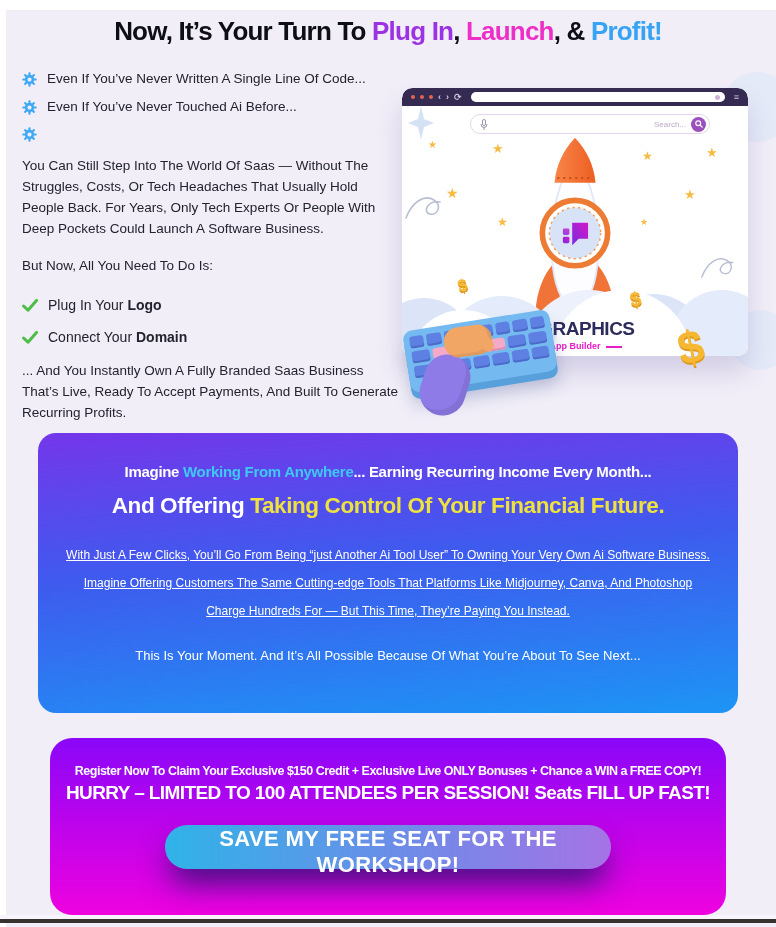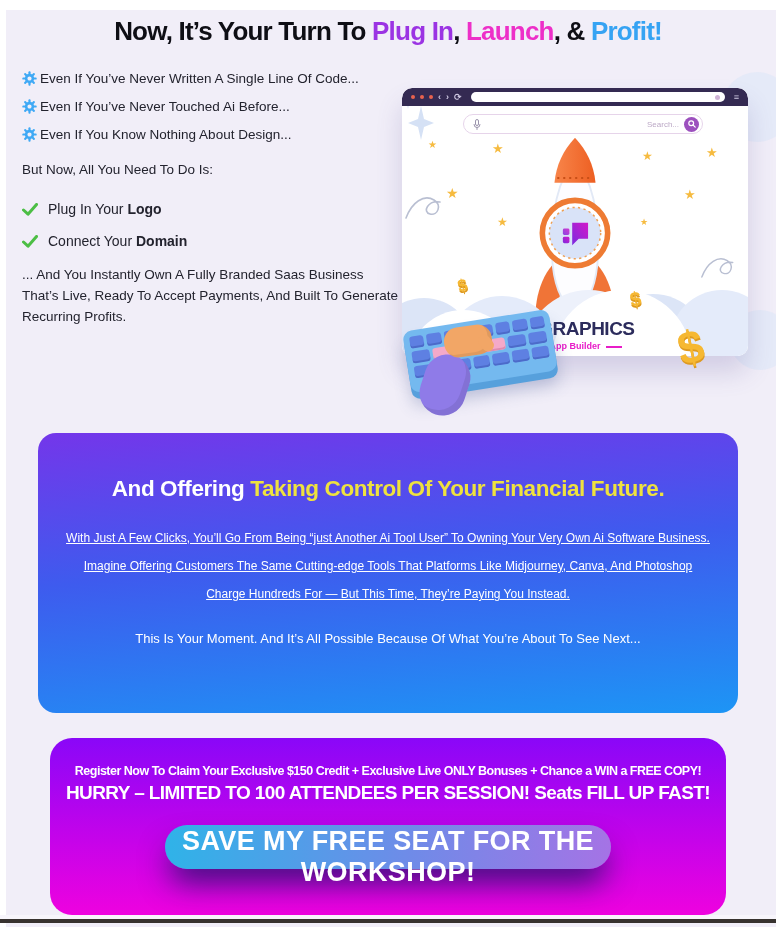--- a/index.html
+++ b/index.html
@@ -10,21 +10,21 @@
 
   
   .headline{position:absolute;left:0;top:16px;width:776px;text-align:center;
     font-size:26px;font-weight:800;letter-spacing:-.8px;color:#0E0E15;white-space:nowrap;}
   .hl-purple{color:#9B33E3;}
   .hl-magenta{color:#ED2FC8;}
   .hl-blue{color:#36A3F3;}
 
   
   .left-col{position:absolute;left:22px;top:70px;width:376px;color:#23232E;}
-  .bullet-row{display:flex;align-items:flex-start;gap:3px;margin-bottom:11px;
+  .bullet-row{display:flex;align-items:flex-end;gap:10px;margin-bottom:11px;
     font-size:13.5px;line-height:17px;}
   .gear{width:15px;height:15px;flex:0 0 15px;margin-top:1px;}
   .para{font-size:13.5px;line-height:21px;margin:0;}
   .para.p1{margin-top:13px;}
   .para.p2{margin-top:16px;}
   .checklist{margin-top:20px;}
   .check-row{display:flex;align-items:center;gap:10px;margin-bottom:14px;
     font-size:14px;line-height:18px;}
   .check-row b{font-weight:700;}
   .check{width:16px;height:13px;flex:0 0 16px;}
@@ -34,21 +34,21 @@
   .illus{position:absolute;left:400px;top:84px;width:376px;height:330px;}
   .browser-card{position:absolute;left:2px;top:4px;width:346px;height:268px;background:#ffffff;
     border-radius:10px;box-shadow:0 16px 26px rgba(86,76,150,.20);}
   .card-clip{position:absolute;inset:0;border-radius:10px;overflow:hidden;}
   .titlebar{position:absolute;left:0;top:0;right:0;height:18px;background:#342A52;
     border-radius:10px 10px 0 0;display:flex;align-items:center;gap:5px;padding:0 9px;box-sizing:border-box;}
   .tb-dot{width:4px;height:4px;border-radius:50%;background:#E8634E;}
   .tb-glyph{color:#CFC8E2;font-size:9px;line-height:1;font-weight:bold;}
   .url-pill{flex:1;height:10px;background:#ffffff;border-radius:6px;position:relative;margin:0 4px;}
   .url-star{position:absolute;right:5px;top:2.5px;width:5px;height:5px;border-radius:50%;background:#CFB3D6;}
-  .search-bar{position:absolute;left:61px;top:26px;width:240px;height:20px;background:#fff;
+  .search-bar{position:absolute;left:68px;top:26px;width:240px;height:20px;background:#fff;
     border:1px solid #E6D4EA;border-radius:11px;display:flex;align-items:center;
     padding:0 3px 0 9px;box-sizing:border-box;}
   .search-bar .spacer{flex:1;}
   .search-text{font-size:8px;color:#BCA9C6;margin-right:5px;}
   .search-btn{width:15px;height:15px;border-radius:50%;background:#9C50BE;display:flex;
     align-items:center;justify-content:center;}
   .star{position:absolute;color:#F6BB40;line-height:1;}
   .sparkle{position:absolute;fill:#D5E1F5;}
   .squiggle{position:absolute;}
   .rocket{position:absolute;left:117px;top:48px;width:112px;height:224px;}
@@ -87,21 +87,21 @@
   .im-close{margin-top:23px;font-size:13px;}
 
   
   .cta-box{position:absolute;left:50px;top:738px;width:676px;height:177px;border-radius:22px;
     background:linear-gradient(180deg,#8A07F8 0%,#C303EA 55%,#EE02DF 100%);
     color:#ffffff;text-align:center;padding-top:26px;box-sizing:border-box;}
   .cta-line1{font-size:12.5px;font-weight:800;letter-spacing:-.5px;white-space:nowrap;text-align:center;}
   .cta-line2{margin-top:4px;font-size:19px;font-weight:800;letter-spacing:-.6px;white-space:nowrap;}
   .cta-btn{display:block;margin:21px auto 0;width:446px;height:44px;border:none;border-radius:22px;
     background:linear-gradient(90deg,#2FB3E8 0%,#6F8BE8 55%,#A573E5 100%);
-    color:#ffffff;font-family:inherit;font-size:27px;font-weight:800;letter-spacing:.4px;
+    color:#ffffff;font-family:inherit;font-size:22px;font-weight:800;letter-spacing:.4px;
     cursor:pointer;box-shadow:0 18px 30px -4px rgba(24,20,98,.8);}
 
   .bottom-line{position:absolute;left:0;top:919px;width:776px;height:4px;background:#37322F;}
   .bottom-strip{position:absolute;left:0;top:915px;width:776px;height:4px;background:#F7F5FB;}
 </style>
 </head>
 <body>
 
 <div class="page">
   <div class="bg"></div>
@@ -156,23 +156,23 @@
               <rect x="-1.7" y="-11.5" width="3.4" height="5.5" rx="1.4" transform="rotate(90)"></rect>
               <rect x="-1.7" y="-11.5" width="3.4" height="5.5" rx="1.4" transform="rotate(135)"></rect>
               <rect x="-1.7" y="-11.5" width="3.4" height="5.5" rx="1.4" transform="rotate(180)"></rect>
               <rect x="-1.7" y="-11.5" width="3.4" height="5.5" rx="1.4" transform="rotate(225)"></rect>
               <rect x="-1.7" y="-11.5" width="3.4" height="5.5" rx="1.4" transform="rotate(270)"></rect>
               <rect x="-1.7" y="-11.5" width="3.4" height="5.5" rx="1.4" transform="rotate(315)"></rect>
             </g>
         <circle r="5.4" fill="none" stroke="#3FA9F5" stroke-width="4.2"></circle>
           </g>
         </svg>
-      <span>Even If You Know Nothing About Design...</span>
-    </div>
-
+    </div>
+
+    <p class="para p1">You Can Still Step Into The World Of Saas — Without The Struggles, Costs, Or Tech Headaches That Usually Hold People Back. For Years, Only Tech Experts Or People With Deep Pockets Could Launch A Software Business.</p>
     <p class="para p2">But Now, All You Need To Do Is:</p>
 
     <div class="checklist">
       <div class="check-row">
         <svg class="check" viewBox="0 0 16 13">
             <path d="M1.5,7 L6,11.2 L14.5,1.5" fill="none" stroke="#4CBE45" stroke-width="3" stroke-linecap="round" stroke-linejoin="round"></path>
           </svg>
         <span><span>Plug In Your </span><b>Logo</b></span>
       </div>
       <div class="check-row">
@@ -323,20 +323,21 @@
         </div>
     </div>
     <div class="hand">
       <div class="arm"></div>
       <div class="palm"></div>
       <div class="finger" style="left:62px;top:12px;transform:rotate(-40deg);"></div>
     </div>
   </div>
 
   <div class="imagine-box">
+    <div class="im-line1"><span>Imagine </span><span class="im-cyan">Working From Anywhere</span><span>... Earning Recurring Income Every Month...</span></div>
     <div class="im-line2"><span>And Offering </span><span class="im-yellow">Taking Control Of Your Financial Future.</span></div>
     <div class="im-para">
       <div>With Just A Few Clicks, You’ll Go From Being “just Another Ai Tool User” To Owning Your Very Own Ai Software Business.</div>
       <div>Imagine Offering Customers The Same Cutting-edge Tools That Platforms Like Midjourney, Canva, And Photoshop</div>
       <div>Charge Hundreds For — But This Time, They’re Paying You Instead.</div>
     </div>
     <div class="im-close">This Is Your Moment. And It’s All Possible Because Of What You’re About To See Next...</div>
   </div>
 
   <div class="cta-box">

